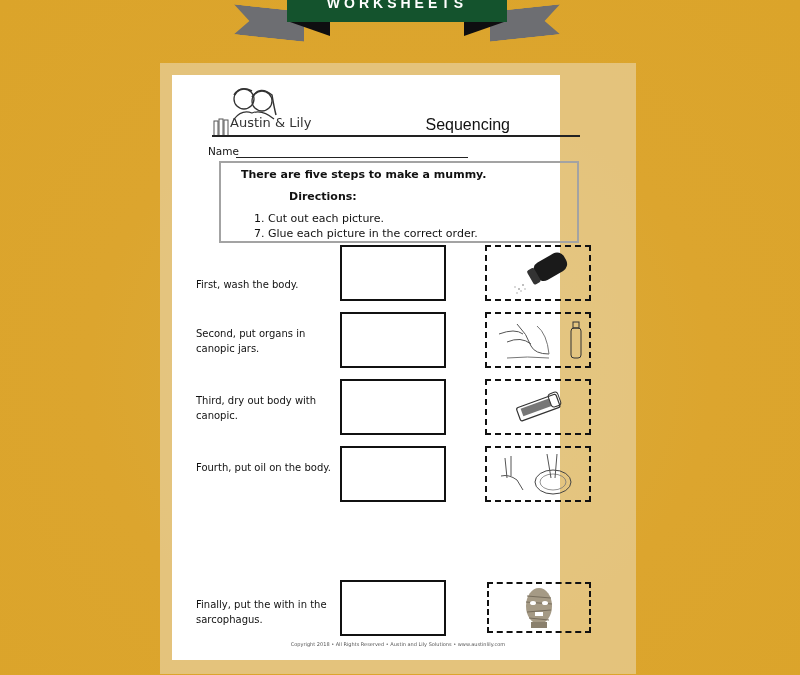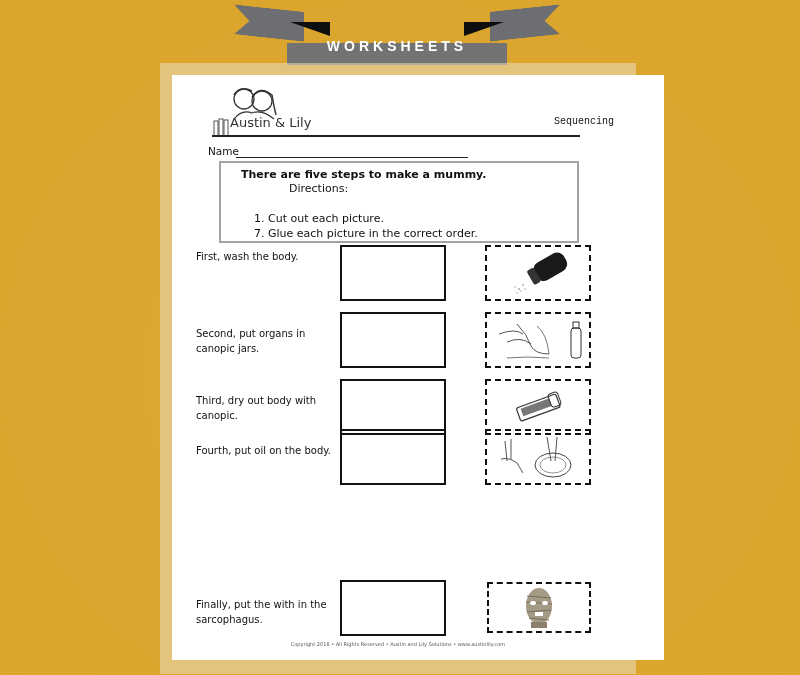--- a/index.html
+++ b/index.html
@@ -10,49 +10,48 @@
   }
   
   .banner { position: absolute; left: 232px; top: 0; width: 330px; height: 50px; }
   .banner-wing { position: absolute; top: 6px; width: 70px; height: 30px; background: #6d6e72; }
   .banner-wing.left { left: 2px; clip-path: polygon(0 0, 100% 0, 100% 100%, 0 100%, 22% 50%); transform: skewY(6deg); top: 8px; }
   .banner-wing.right { right: 2px; clip-path: polygon(0 0, 100% 0, 78% 50%, 100% 100%, 0 100%); transform: skewY(-6deg); top: 8px; }
   .banner-fold { position: absolute; top: 22px; width: 40px; height: 14px; background: #0e0e10; }
   .banner-fold.left { left: 58px; clip-path: polygon(0 0, 100% 0, 100% 100%); }
   .banner-fold.right { right: 58px; clip-path: polygon(0 0, 100% 0, 0 100%); }
   .banner-main {
-    position: absolute; left: 55px; top: 0; width: 220px; height: 22px; background: #737373;
+    position: absolute; left: 55px; top: 0; width: 220px; height: 22px; background: #14532d;
     color: #fff; font-weight: bold; font-size: 14px; letter-spacing: 4px; text-align: center; line-height: 6px;
     font-family: "Liberation Sans", sans-serif;
-    margin-top: 43px;
   }
   
   .frame {
     position: absolute; left: 160px; top: 63px; width: 476px; height: 611px;
     background: rgba(235, 220, 190, 0.55);
   }
   .paper {
-    position: absolute; left: 172px; top: 75px; width: 492px; height: 585px; background: #fff;
+    position: absolute; left: 172px; top: 75px; width: 388px; height: 585px; background: #fff;
     color: #111;
   }
   .logo { position: absolute; left: 40px; top: 6px; width: 80px; height: 56px; }
   .logo-text {
     position: absolute; left: 58px; top: 40px; font-size: 13px; color: #333;
     font-family: "DejaVu Sans", sans-serif;
   }
-  .doc-title { position: absolute; right: 50px; top: 41px; font-size: 10px; font-family: Liberation Mono, monospace; margin-left: 23px; }
+  .doc-title { position: absolute; right: 50px; top: 41px; font-size: 16px; font-family: Liberation Sans, sans-serif; margin-left: 23px; }
   .header-rule { position: absolute; left: 40px; top: 60px; width: 368px; height: 2px; background: #222; }
   .name-label { position: absolute; left: 36px; top: 70px; font-size: 10.5px; text-align: center; }
   .name-line { position: absolute; left: 64px; top: 82px; width: 232px; height: 1px; background: #222; }
   .directions {
     position: absolute; left: 47px; top: 86px; width: 356px; height: 78px; border: 2px solid #a3a3a3;
     font-size: 11px;
   }
   .dir-intro { position: absolute; left: 20px; top: 5px; font-weight: bold; }
-  .dir-label { position: absolute; left: 20px; top: 19px; font-weight: normal; padding-left: 48px; }
+  .dir-label { position: absolute; left: 20px; top: 27px; font-weight: bold; padding-left: 48px; }
   .dir-steps { position: absolute; left: 33px; top: 48px; line-height: 15px; }
   .row { position: absolute; left: 0; width: 452px; height: 56px; }
   .row-text { position: absolute; left: 24px; width: 140px; font-size: 10px; line-height: 15px; }
   .answer-box { position: absolute; left: 168px; top: 0; width: 102px; height: 52px; border: 2px solid #111; }
   .cut-box { position: absolute; left: 313px; top: 0; width: 102px; height: 52px; border: 2px dashed #111; }
   .cut-box svg { position: absolute; left: 0; top: 0; }
   .footer { position: absolute; left: 0; top: 566px; width: 452px; text-align: center; font-size: 5px; color: #555; }
 </style>
 </head>
 <body>
@@ -89,21 +88,21 @@
   <div class="directions">
     <div class="dir-intro">There are five steps to make a mummy.</div>
     <div class="dir-label">Directions:</div>
     <div class="dir-steps">
       <div>1.  Cut out each picture.</div>
       <div>7.  Glue each picture in the correct order.</div>
     </div>
   </div>
 
   <div class="row" style="top:170px">
-    <div class="row-text" style="top:4px">First, wash the body.</div>
+    <div class="row-text" style="top:32px">First, wash the body.</div>
     <div class="answer-box"></div>
     <div class="cut-box">
       <svg width="102" height="52">
         <g transform="rotate(-30 60 24)">
           <rect x="48" y="12" width="34" height="20" rx="8" fill="#1a1a1a"></rect>
           <rect x="42" y="14" width="8" height="16" rx="2" fill="#333"></rect>
         </g>
         <g fill="#aaa">
           <circle cx="36" cy="38" r="1"></circle>
             <circle cx="32" cy="42" r="1"></circle>
@@ -136,21 +135,21 @@
       <svg width="102" height="52">
         <g transform="rotate(-20 50 26)">
           <rect x="30" y="20" width="42" height="14" rx="2" fill="none" stroke="#333" stroke-width="1.2"></rect>
           <rect x="34" y="22" width="30" height="8" fill="#777"></rect>
           <rect x="64" y="18" width="10" height="14" rx="3" fill="none" stroke="#333" stroke-width="1"></rect>
         </g>
       </svg>
     </div>
   </div>
 
-  <div class="row" style="top:354px">
+  <div class="row" style="top:371px">
     <div class="row-text" style="top:14px">Fourth, put oil on the body.</div>
     <div class="answer-box"></div>
     <div class="cut-box">
       <svg width="102" height="52">
         <path d="M14 28 Q22 26 30 32 L36 42 M18 10 L20 30 M24 8 L24 28" fill="none" stroke="#555" stroke-width="1"></path>
         <ellipse cx="66" cy="34" rx="18" ry="12" fill="none" stroke="#444" stroke-width="1"></ellipse>
         <ellipse cx="66" cy="34" rx="13" ry="8" fill="none" stroke="#777" stroke-width="0.8"></ellipse>
         <path d="M60 6 L64 30 M70 6 L68 30" fill="none" stroke="#555" stroke-width="1"></path>
       </svg>
     </div>

